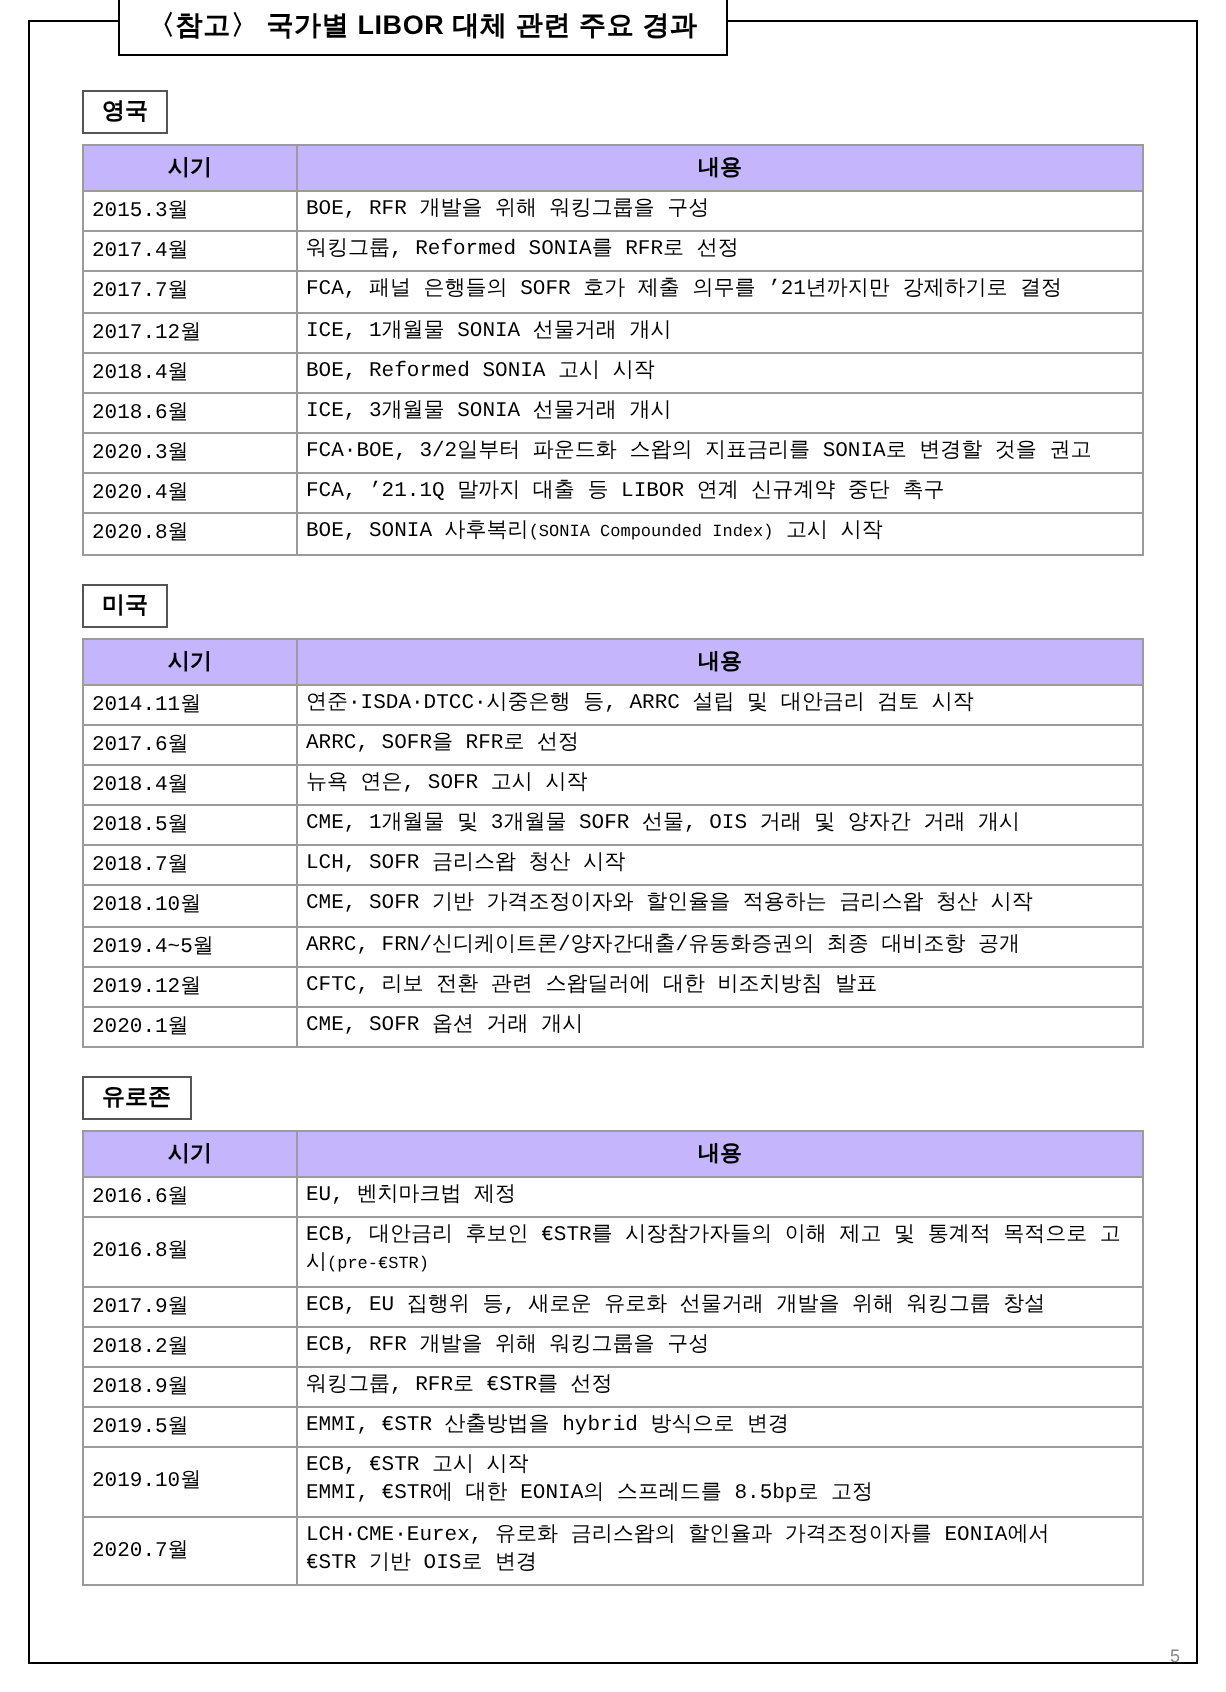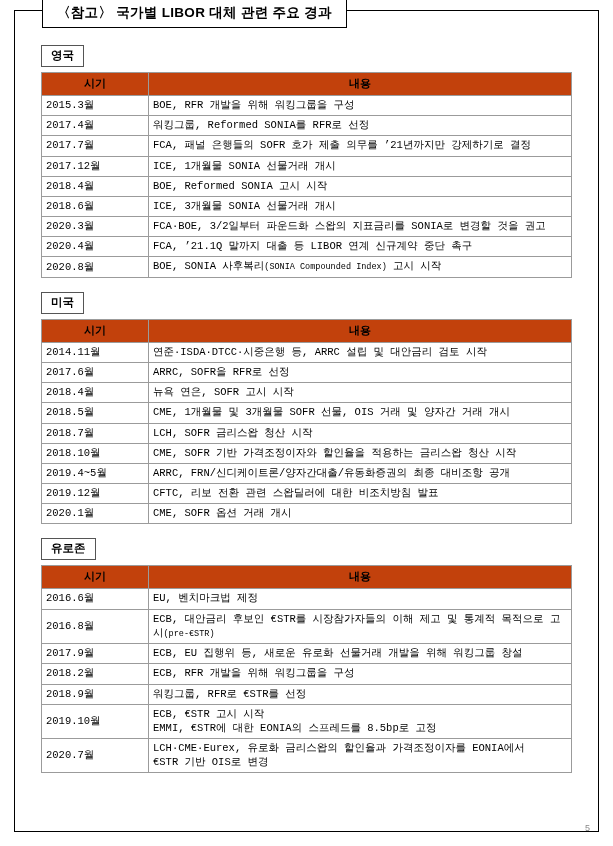--- a/index.html
+++ b/index.html
@@ -19,21 +19,21 @@
     left: 14px;
     top: 10px;
     width: 585px;
     height: 822px;
     border: 1px solid #000000;
     box-sizing: border-box;
     background: #ffffff;
   }
   .title-wrap {
     position: absolute;
-    left: 27px;
+    left: 44px;
     top: -12px;
     background: #ffffff;
     border: 1px solid #000000;
     padding: 4px 14px 5px 14px;
     box-sizing: border-box;
   }
   .title-text {
     font-size: 13.5px;
     font-weight: bold;
     letter-spacing: 0.3px;
@@ -65,21 +65,21 @@
     border-collapse: collapse;
     table-layout: fixed;
     font-size: 10.5px;
   }
   table.tbl th, table.tbl td {
     border: 1px solid #9b9b9b;
     padding: 2px 4px 3px 4px;
     vertical-align: middle;
   }
   table.tbl thead th {
-    background: #c2410c;
+    background: #c4b5fd;
     font-weight: bold;
     text-align: center;
     font-size: 11px;
     padding: 3px 4px 4px 4px;
   }
   td.period {
     white-space: nowrap;
   }
   td.desc {
     text-align: left;
@@ -245,20 +245,24 @@
           </tr>
           <tr>
             <td class="period">2018.2월</td>
             <td class="desc">ECB, RFR 개발을 위해 워킹그룹을 구성</td>
           </tr>
           <tr>
             <td class="period">2018.9월</td>
             <td class="desc">워킹그룹, RFR로 €STR를 선정</td>
           </tr>
           <tr>
+            <td class="period">2019.5월</td>
+            <td class="desc">EMMI, €STR 산출방법을 hybrid 방식으로 변경</td>
+          </tr>
+          <tr>
             <td class="period">2019.10월</td>
             <td class="desc" style="white-space: pre-line;">ECB, €STR 고시 시작
 EMMI, €STR에 대한 EONIA의 스프레드를 8.5bp로 고정</td>
           </tr>
           <tr>
             <td class="period">2020.7월</td>
             <td class="desc" style="white-space: pre-line;">LCH·CME·Eurex, 유로화 금리스왑의 할인율과 가격조정이자를 EONIA에서
 €STR 기반 OIS로 변경</td>
           </tr>
         </tbody>

